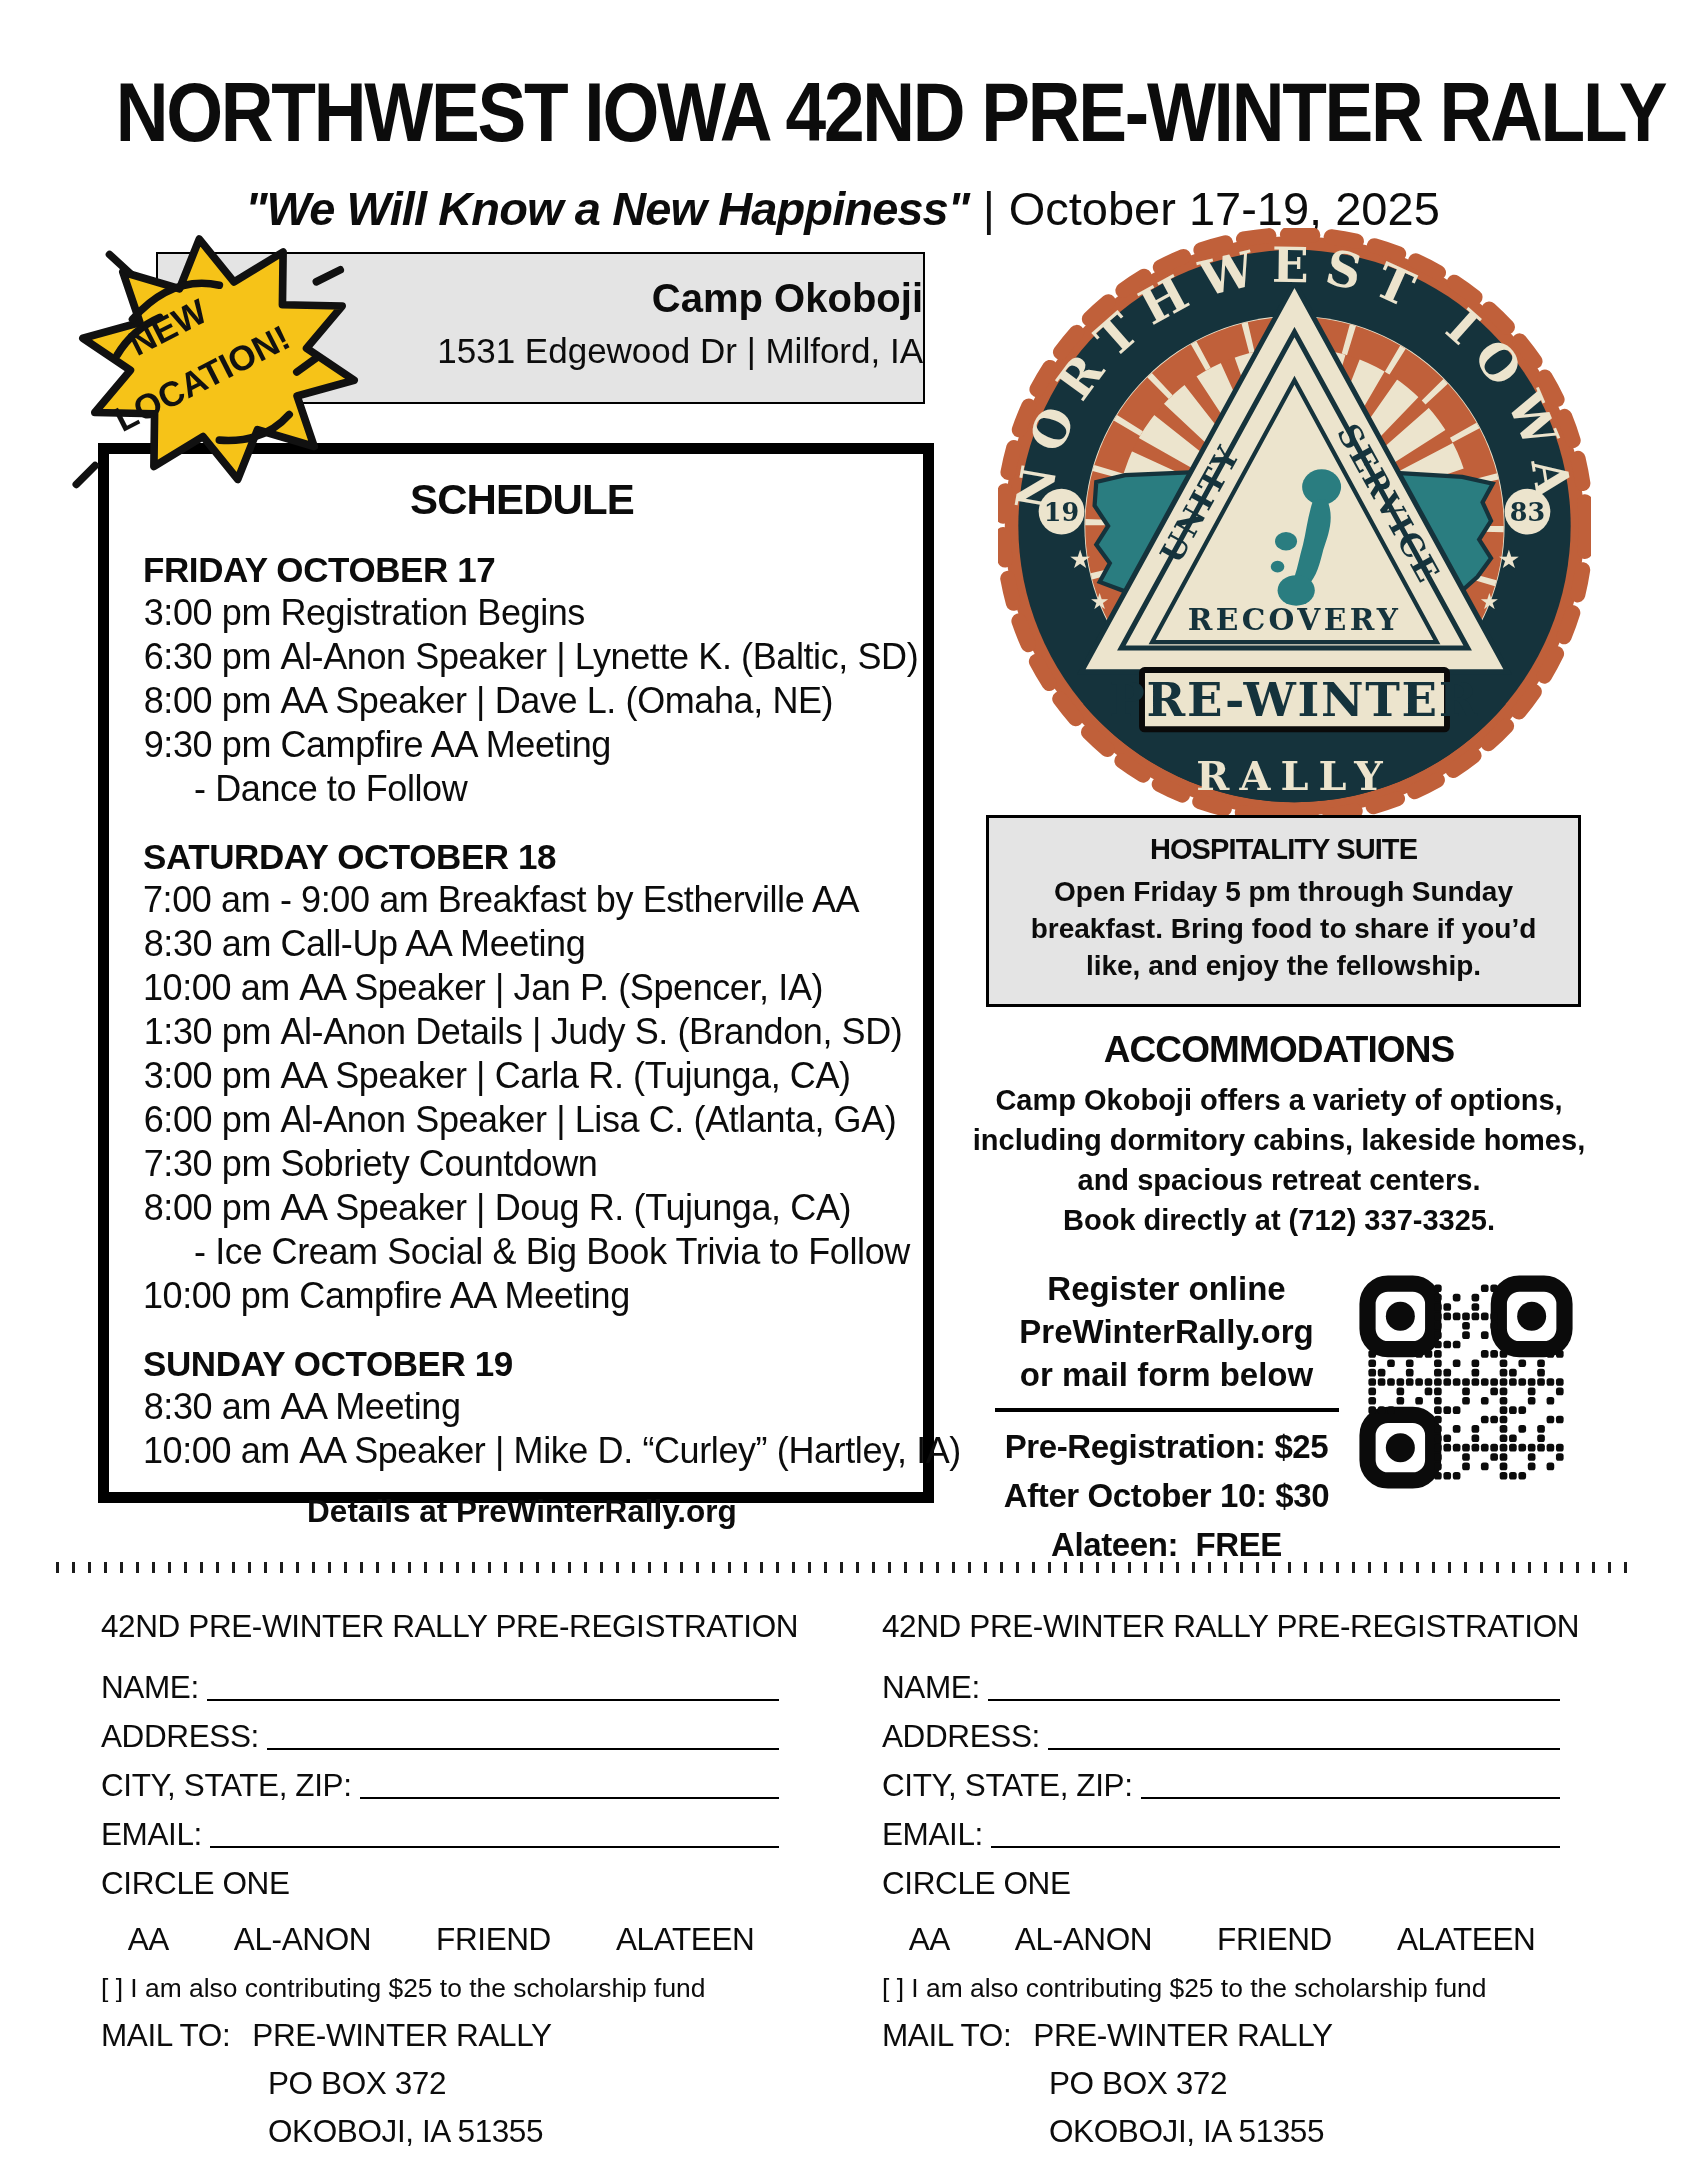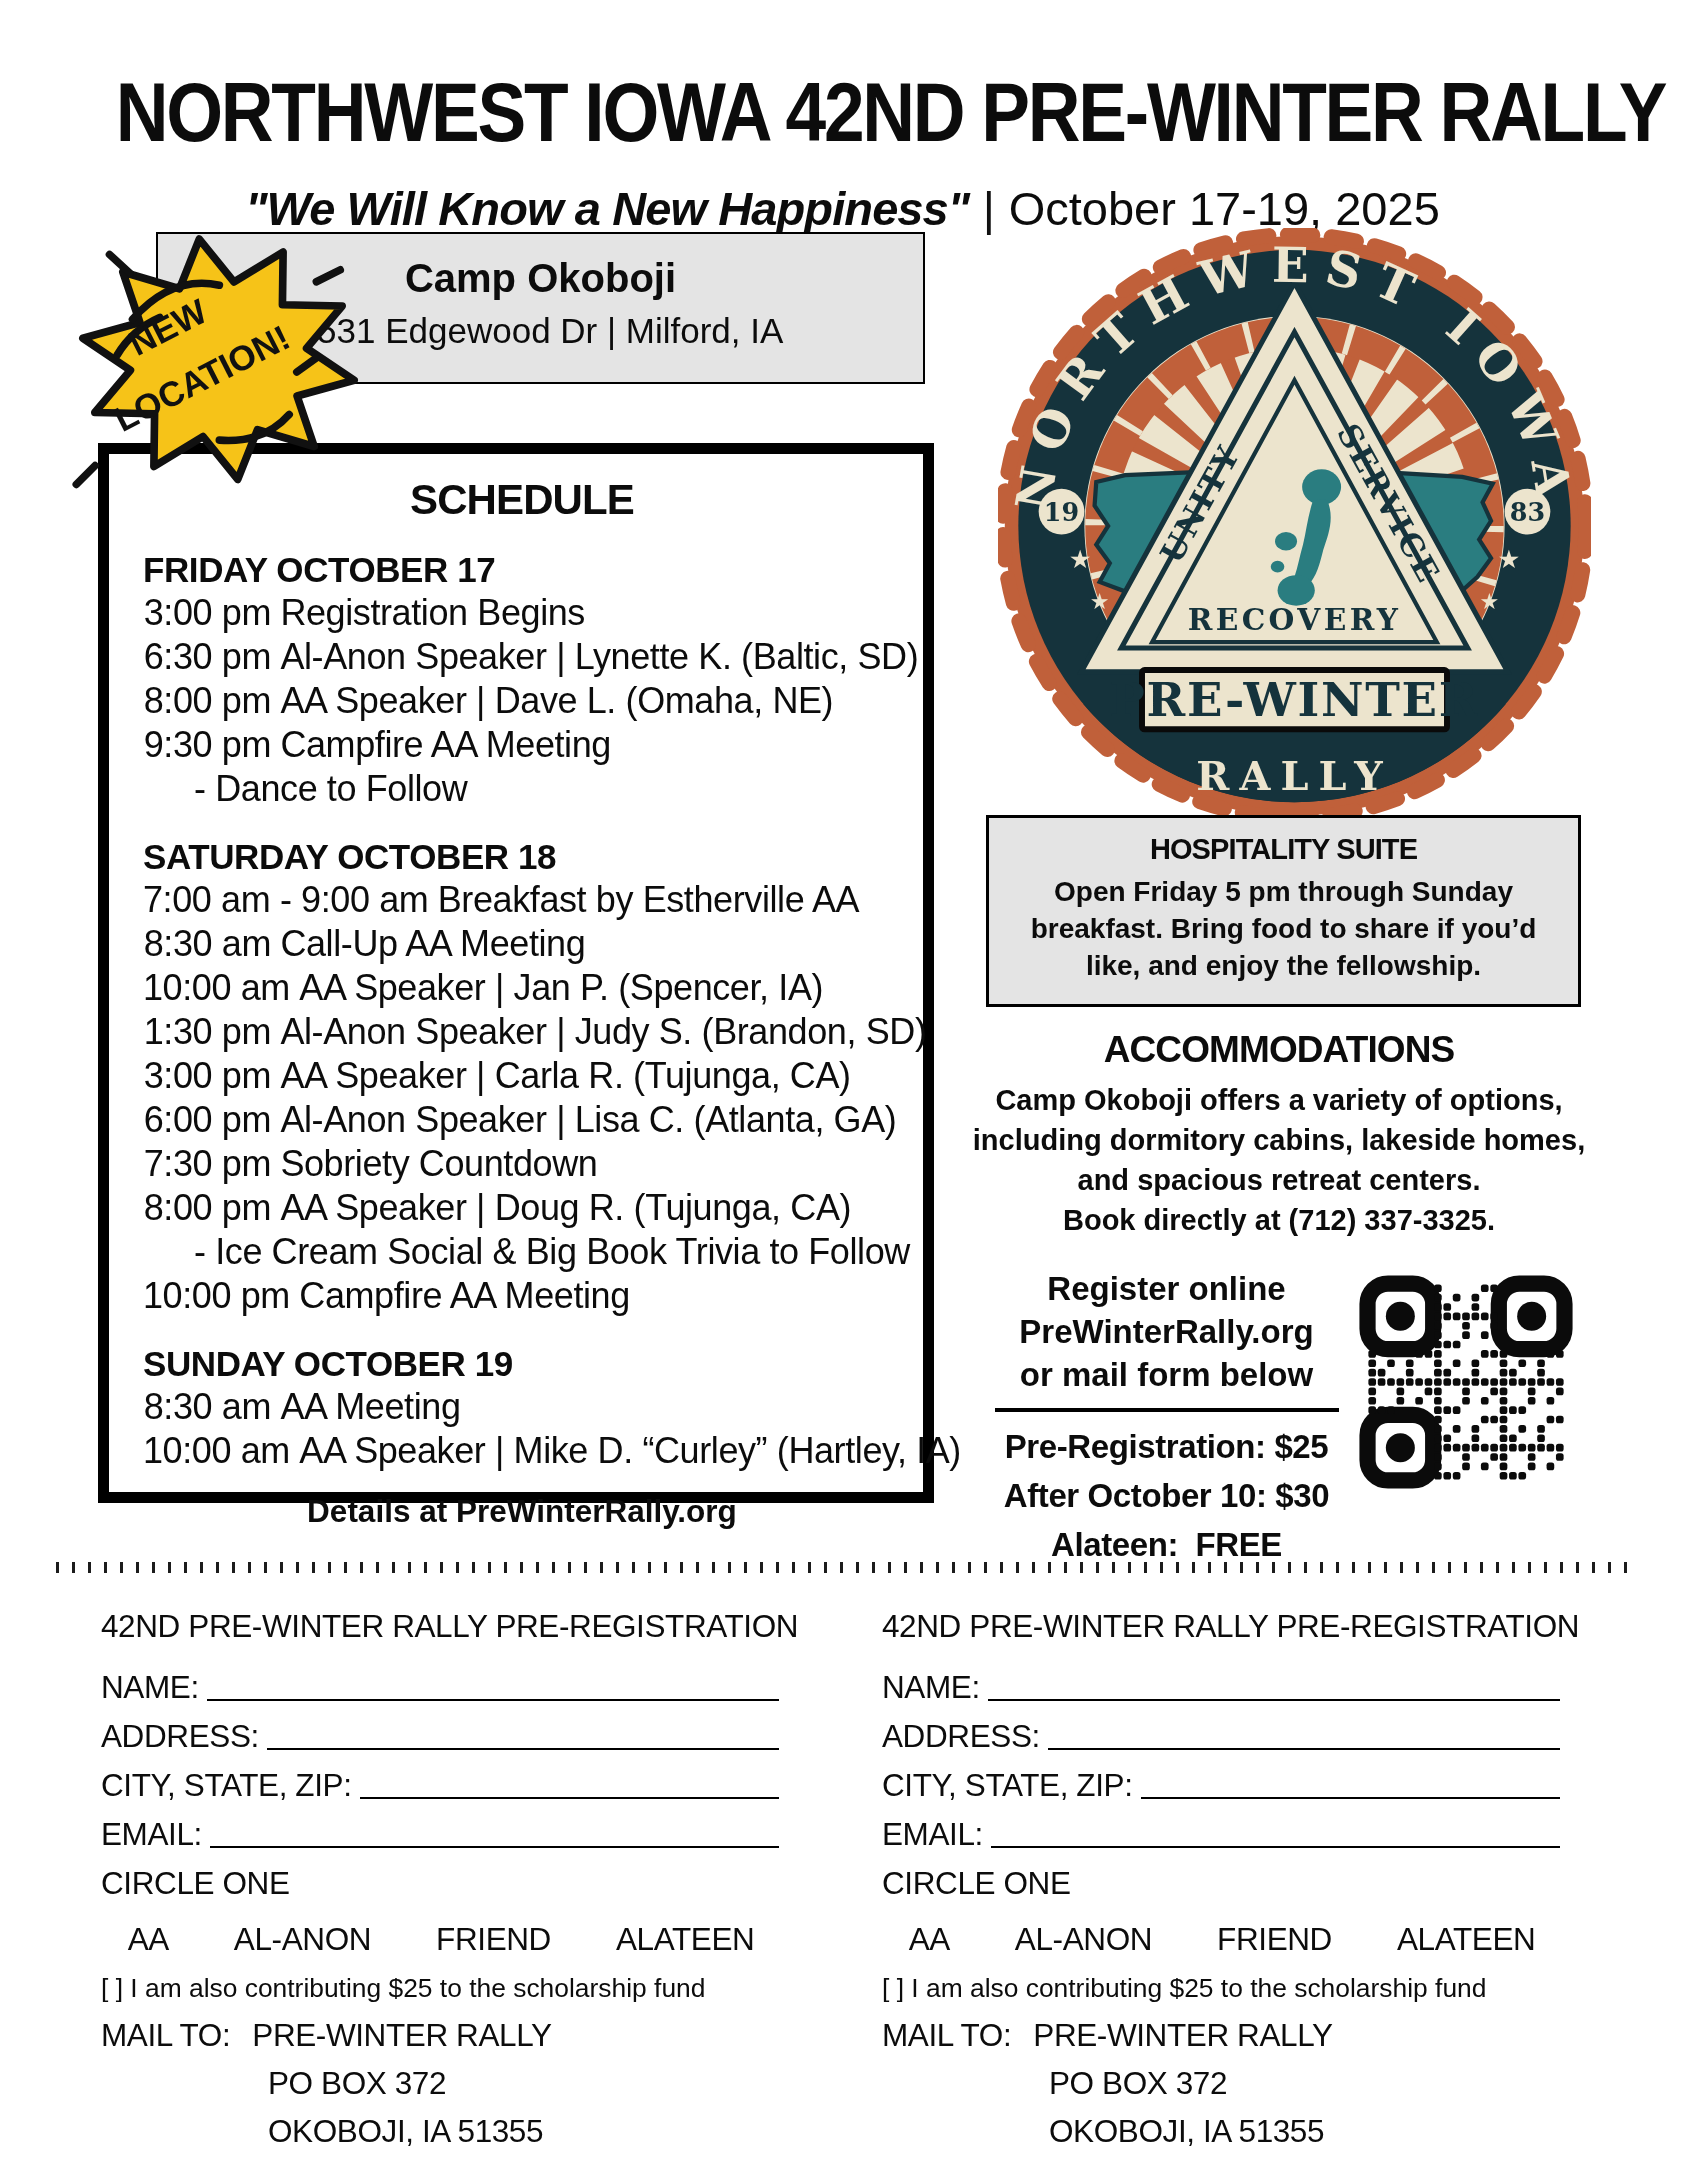--- a/index.html
+++ b/index.html
@@ -9,21 +9,21 @@
   .abs { position:absolute; }
 
   
   .title { top:64px; left:0; width:100%; text-align:center; }
   .title .inner { display:inline-block; font-size:84px; font-weight:800; letter-spacing:-2.6px; transform:scaleX(.87); white-space:nowrap; }
   .subtitle { top:181px; left:0; width:100%; text-align:center; font-size:47px; white-space:nowrap; }
   .subtitle .q { font-weight:bold; font-style:italic; letter-spacing:-0.9px; }
   .subtitle .sep { font-weight:400; margin:0 13.6px; color:#111; }
 
   
-  .loc-box { left:156px; top:232px; width:769px; height:152px; background:#e4e4e4; border:2.6px solid #000; text-align:center; z-index:1; }
+  .loc-box { left:156px; top:252px; width:769px; height:152px; background:#e4e4e4; border:2.6px solid #000; text-align:right; z-index:1; }
   .loc-name { font-size:40px; font-weight:bold; margin-top:22px; }
   .loc-addr { font-size:35px; margin-top:10.2px; }
   .burst-svg { left:44px; top:210px; z-index:3; }
   .burst-text { font-size:41px; font-weight:800; fill:#111; letter-spacing:0px; }
 
   
   .schedule { left:98px; top:443px; width:836px; height:1060px; border:11px solid #000; padding:22px 22px 0 34px; }
   .sched-title { text-align:center; font-size:42px; font-weight:bold; margin-bottom:13.6px; letter-spacing:-0.9px; }
   .sched-day-header { font-size:35px; font-weight:bold; margin-top:24px; line-height:43px; letter-spacing:-0.4px; }
   .sched-item { display:flex; font-size:36px; line-height:44px; letter-spacing:-0.4px; }
@@ -133,21 +133,21 @@
     <div class="sched-item">
         <span class="t">8:30 am</span>
         <span class="x">Call-Up AA Meeting</span>
       </div>
     <div class="sched-item">
         <span class="t">10:00 am</span>
         <span class="x">AA Speaker | Jan P. (Spencer, IA)</span>
       </div>
     <div class="sched-item">
         <span class="t">1:30 pm</span>
-        <span class="x">Al-Anon Speaker | Judy S. (Brandon, SD)</span>
+        <span class="x">Al-Anon Details | Judy S. (Brandon, SD)</span>
       </div>
     <div class="sched-item">
         <span class="t">3:00 pm</span>
         <span class="x">AA Speaker | Carla R. (Tujunga, CA)</span>
       </div>
     <div class="sched-item">
         <span class="t">6:00 pm</span>
         <span class="x">Al-Anon Speaker | Lisa C. (Atlanta, GA)</span>
       </div>
     <div class="sched-item">

